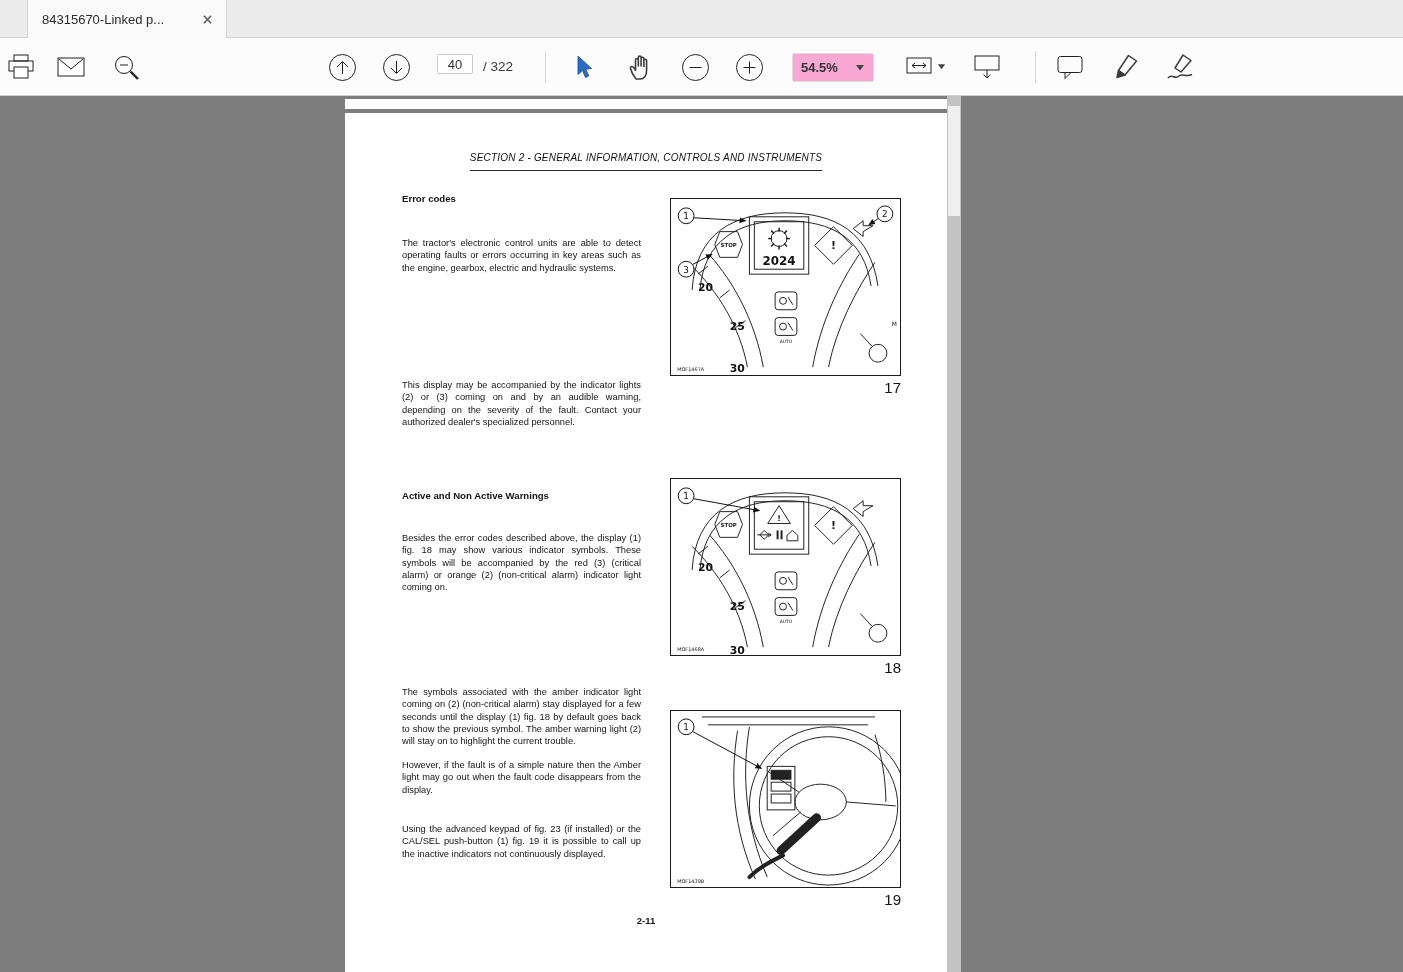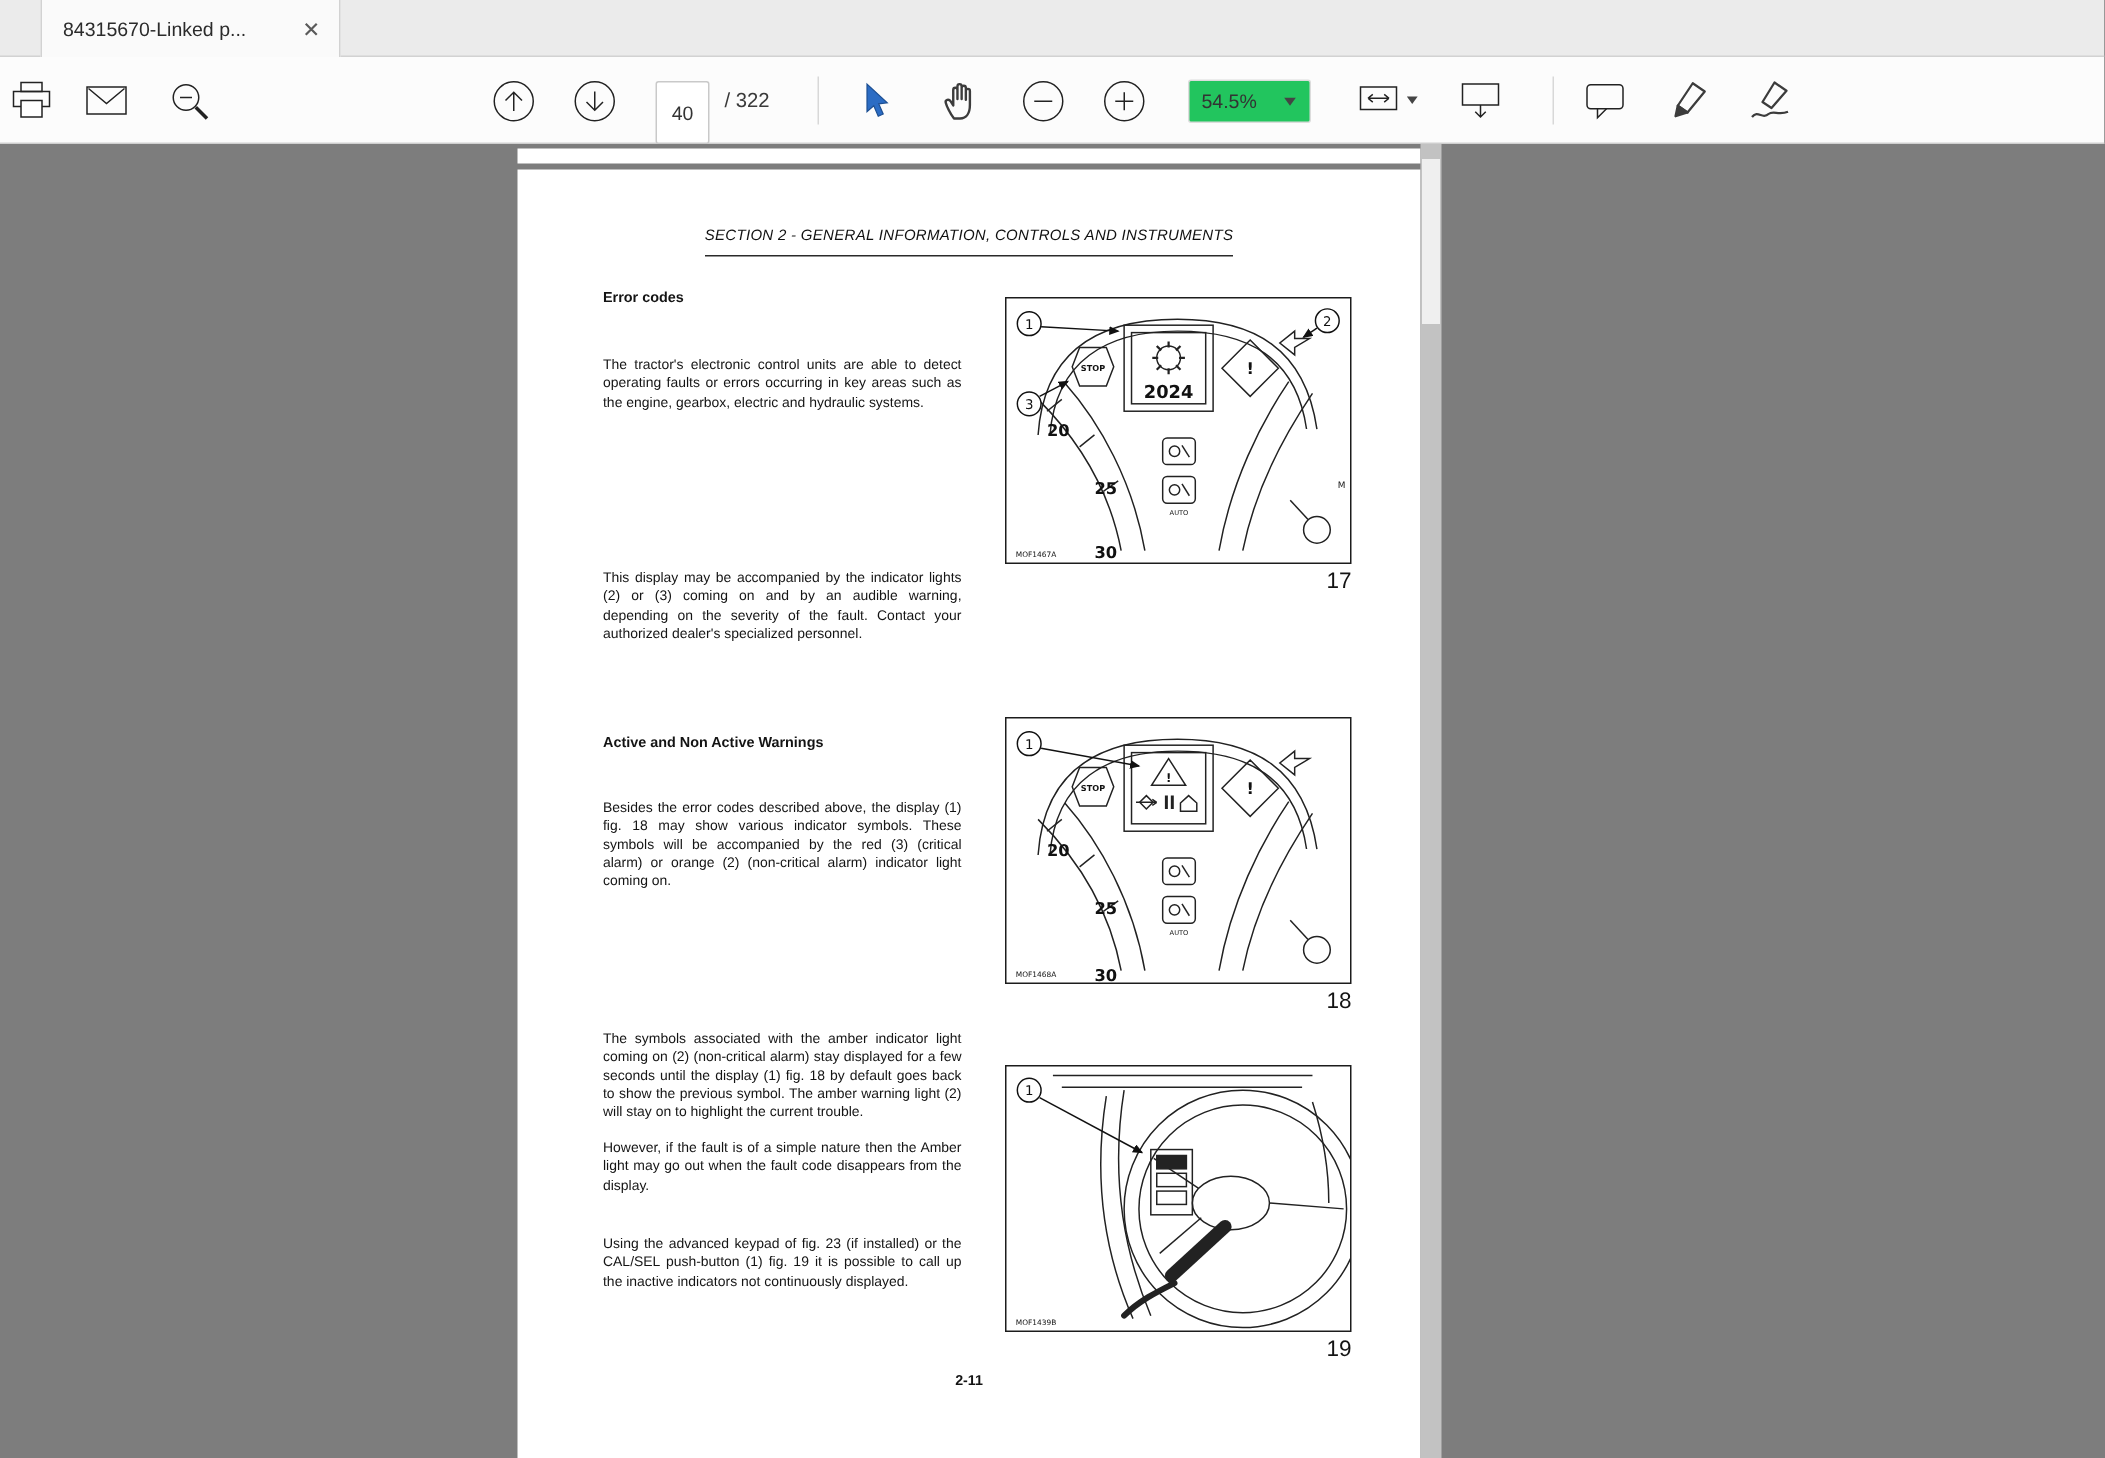--- a/index.html
+++ b/index.html
@@ -12,25 +12,25 @@
          border-left:1px solid #d2d2d2; border-right:1px solid #d2d2d2; display:flex; align-items:center;
          gap:8px; padding:0 10px 0 14px; cursor:default; }
   .tab-title { flex:1; font-size:13px; color:#2b2b2b; white-space:nowrap; overflow:hidden; }
   .tab-close { width:18px; height:18px; display:flex; align-items:center; justify-content:center; cursor:pointer; border-radius:2px; }
 
   
   .toolbar { position:absolute; top:38px; left:0; width:100%; height:58px; background:#fcfcfc; border-bottom:1px solid #cfcfcf; z-index:2; }
   .tbtn { position:absolute; top:10px; width:38px; height:38px; background:transparent; border:none;
           display:flex; align-items:center; justify-content:center; cursor:pointer; padding:0; }
   .sep { position:absolute; top:13px; width:1px; height:32px; background:#d8d8d8; }
-  .page-num { position:absolute; left:437px; top:16px; width:36px; height:42px; text-align:center; font-size:13px;
+  .page-num { position:absolute; left:437px; top:16px; width:36px; height:20px; text-align:center; font-size:13px;
               color:#333; border:1px solid #c9c9c9; border-radius:2px; background:#fff; font-family:"Liberation Sans",sans-serif; }
   .page-total { position:absolute; left:483px; top:21px; font-size:13.5px; color:#3a3a3a; }
   .zoom-box { position:absolute; left:792px; top:15px; width:82px; height:29px; border:1px solid #dcdcdc; border-radius:2px;
-              display:flex; align-items:center; justify-content:space-between; padding:0 8px; cursor:pointer; background:#22c55e; }
+              display:flex; align-items:center; justify-content:space-between; padding:0 8px; cursor:pointer; background:#f9a8d4;font-weight:bold; }
   .zoom-box span { font-size:13px; color:#333; }
   .fit-btn { width:54px; }
 
   
   .content { position:absolute; top:96px; left:0; width:100%; height:876px; background:#7d7d7d; overflow:hidden; }
   .page-sliver { position:absolute; left:345px; top:3px; width:602px; height:10px; background:#ffffff; }
   .pdf-page { position:absolute; left:345px; top:17px; width:602px; height:930px; background:#ffffff; color:#141414; }
   .vscroll { position:absolute; left:947px; top:0; width:14px; height:100%; background:#c2c2c2; }
   .vthumb { position:absolute; left:1px; top:10px; width:12px; height:110px; background:#efefef; }
 

